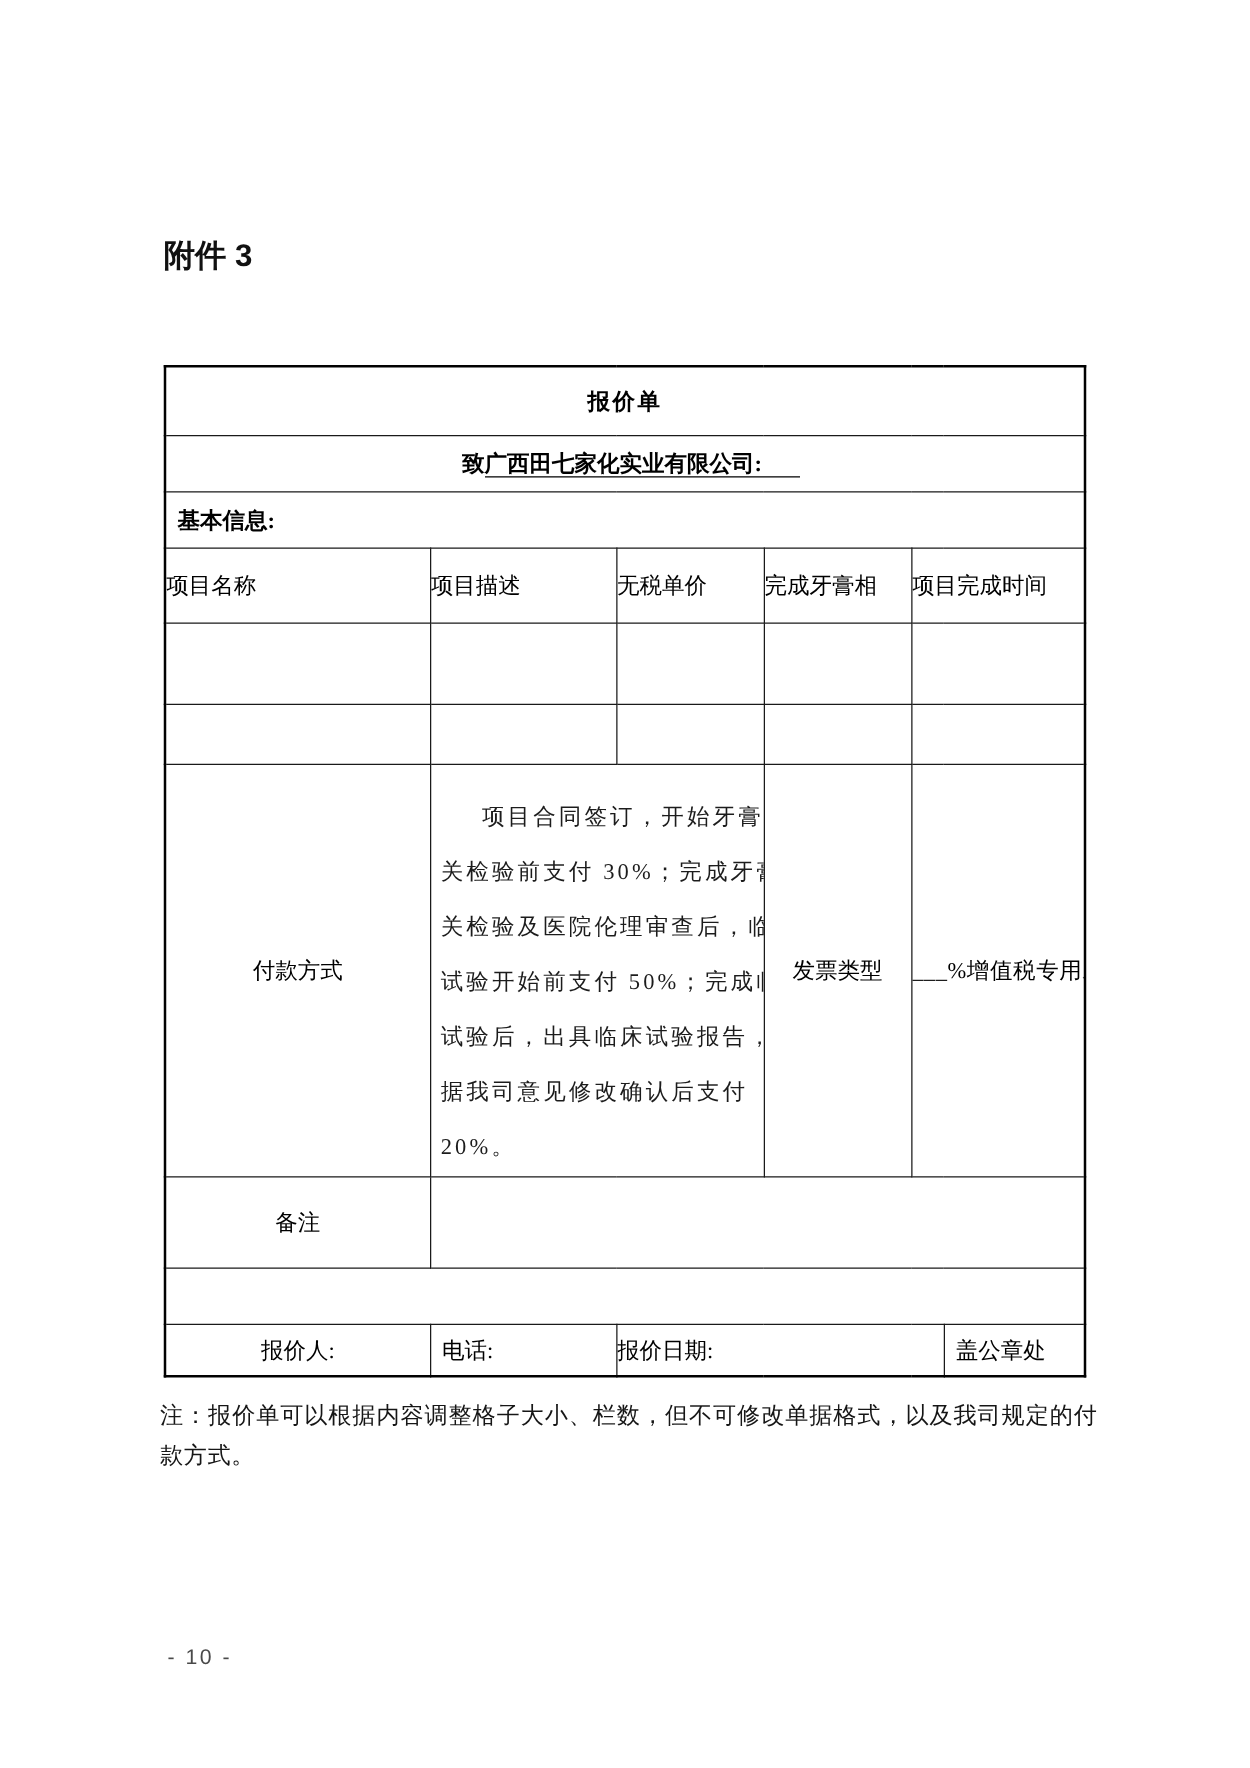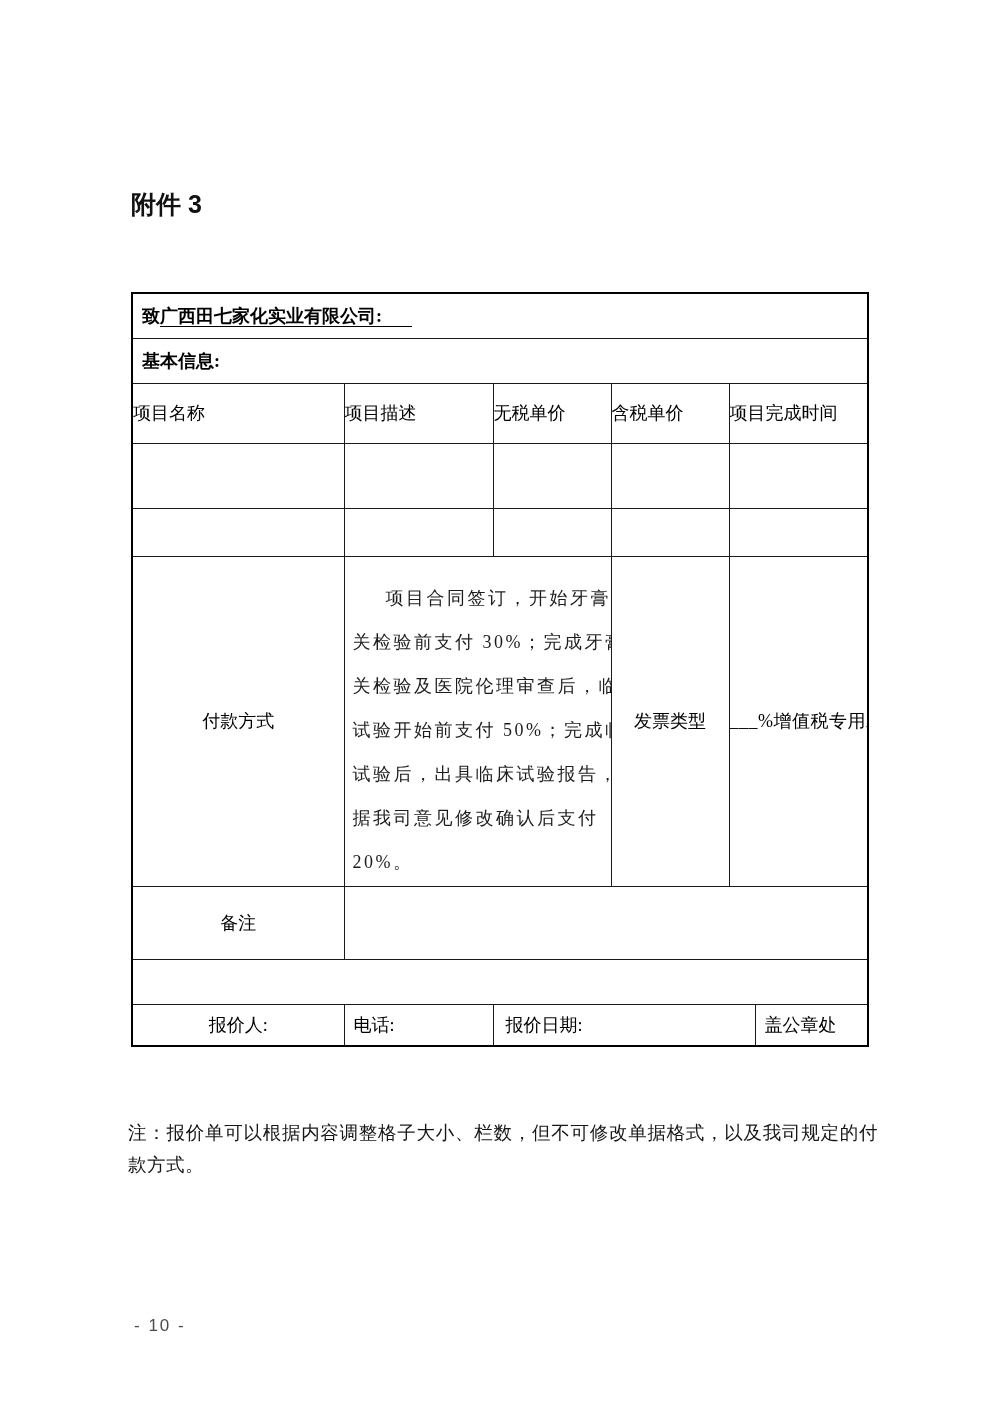--- a/index.html
+++ b/index.html
@@ -24,21 +24,21 @@
   table.quote td {
     border: 1px solid #1a1a1a;
     vertical-align: middle;
     font-size: 18px;
     overflow: hidden;
   }
   td.title-cell {
     height: 55px; text-align: center;
     font-size: 27px; font-weight: bold; letter-spacing: 2px;
   }
-  td.addressee-cell { height: 45px; padding-left: 9px; font-weight: bold; font-size: 19px; }
+  td.addressee-cell { height: 45px; padding-left: 9px; font-weight: bold; font-size: 19px; text-align: center; }
   .addressee-underline {
     border-bottom: 1px solid #000;
     padding-right: 30px;
     display: inline-block;
     line-height: 1.15;
   }
   td.basicinfo-cell { height: 45px; padding-left: 9px; font-weight: bold; font-size: 19px; }
   td.head-cell { height: 60px; text-align: left; font-size: 18px; }
   td.empty-cell-1 { height: 65px; }
   td.empty-cell-2 { height: 48px; }
@@ -51,21 +51,21 @@
   }
   .pay-line { line-height: 44px; white-space: nowrap; }
   .pay-line.indent { text-indent: 33px; }
   td.invoice-label-cell { text-align: center; }
   td.invoice-value-cell { text-align: center; font-size: 14px; white-space: nowrap; letter-spacing: 0.5px; }
   td.remark-label-cell { height: 73px; text-align: center; }
   td.blank-row-cell { height: 45px; }
   td.footer-cell { height: 42px; }
   td.footer-quoter { text-align: center; }
   td.footer-phone { padding-left: 9px; }
-  td.footer-date { padding-left: 12px; }
+  td.footer-date { }
   td.footer-seal { padding-left: 9px; }
   .note {
     position: absolute; left: 128px; top: 1117px;
     width: 750px;
     font-size: 18.5px; line-height: 32px;
     letter-spacing: 0.5px; color: #161616;
     text-align: justify;
   }
   .page-number {
     position: absolute; left: 134px; top: 1316px;
@@ -82,30 +82,33 @@
   <colgroup>
     <col style="width:212px">
     <col style="width:149px">
     <col style="width:118px">
     <col style="width:118px">
     <col style="width:26px">
     <col style="width:113px">
   </colgroup>
   <tbody>
     <tr>
+      <td class="title-cell" colspan="6">报价单</td>
+    </tr>
+    <tr>
       <td class="addressee-cell" colspan="6"><span>致</span><span class="addressee-underline">广西田七家化实业有限公司:</span></td>
     </tr>
     <tr>
       <td class="basicinfo-cell" colspan="6">基本信息:</td>
     </tr>
     <tr>
       <td class="head-cell">项目名称</td>
       <td class="head-cell">项目描述</td>
       <td class="head-cell">无税单价</td>
-      <td class="head-cell">含税单价</td>
+      <td class="head-cell">完成牙膏相</td>
       <td class="head-cell" colspan="2">项目完成时间</td>
     </tr>
     <tr>
       <td class="empty-cell-1"></td>
       <td class="empty-cell-1"></td>
       <td class="empty-cell-1"></td>
       <td class="empty-cell-1"></td>
       <td class="empty-cell-1" colspan="2"></td>
     </tr>
     <tr>

